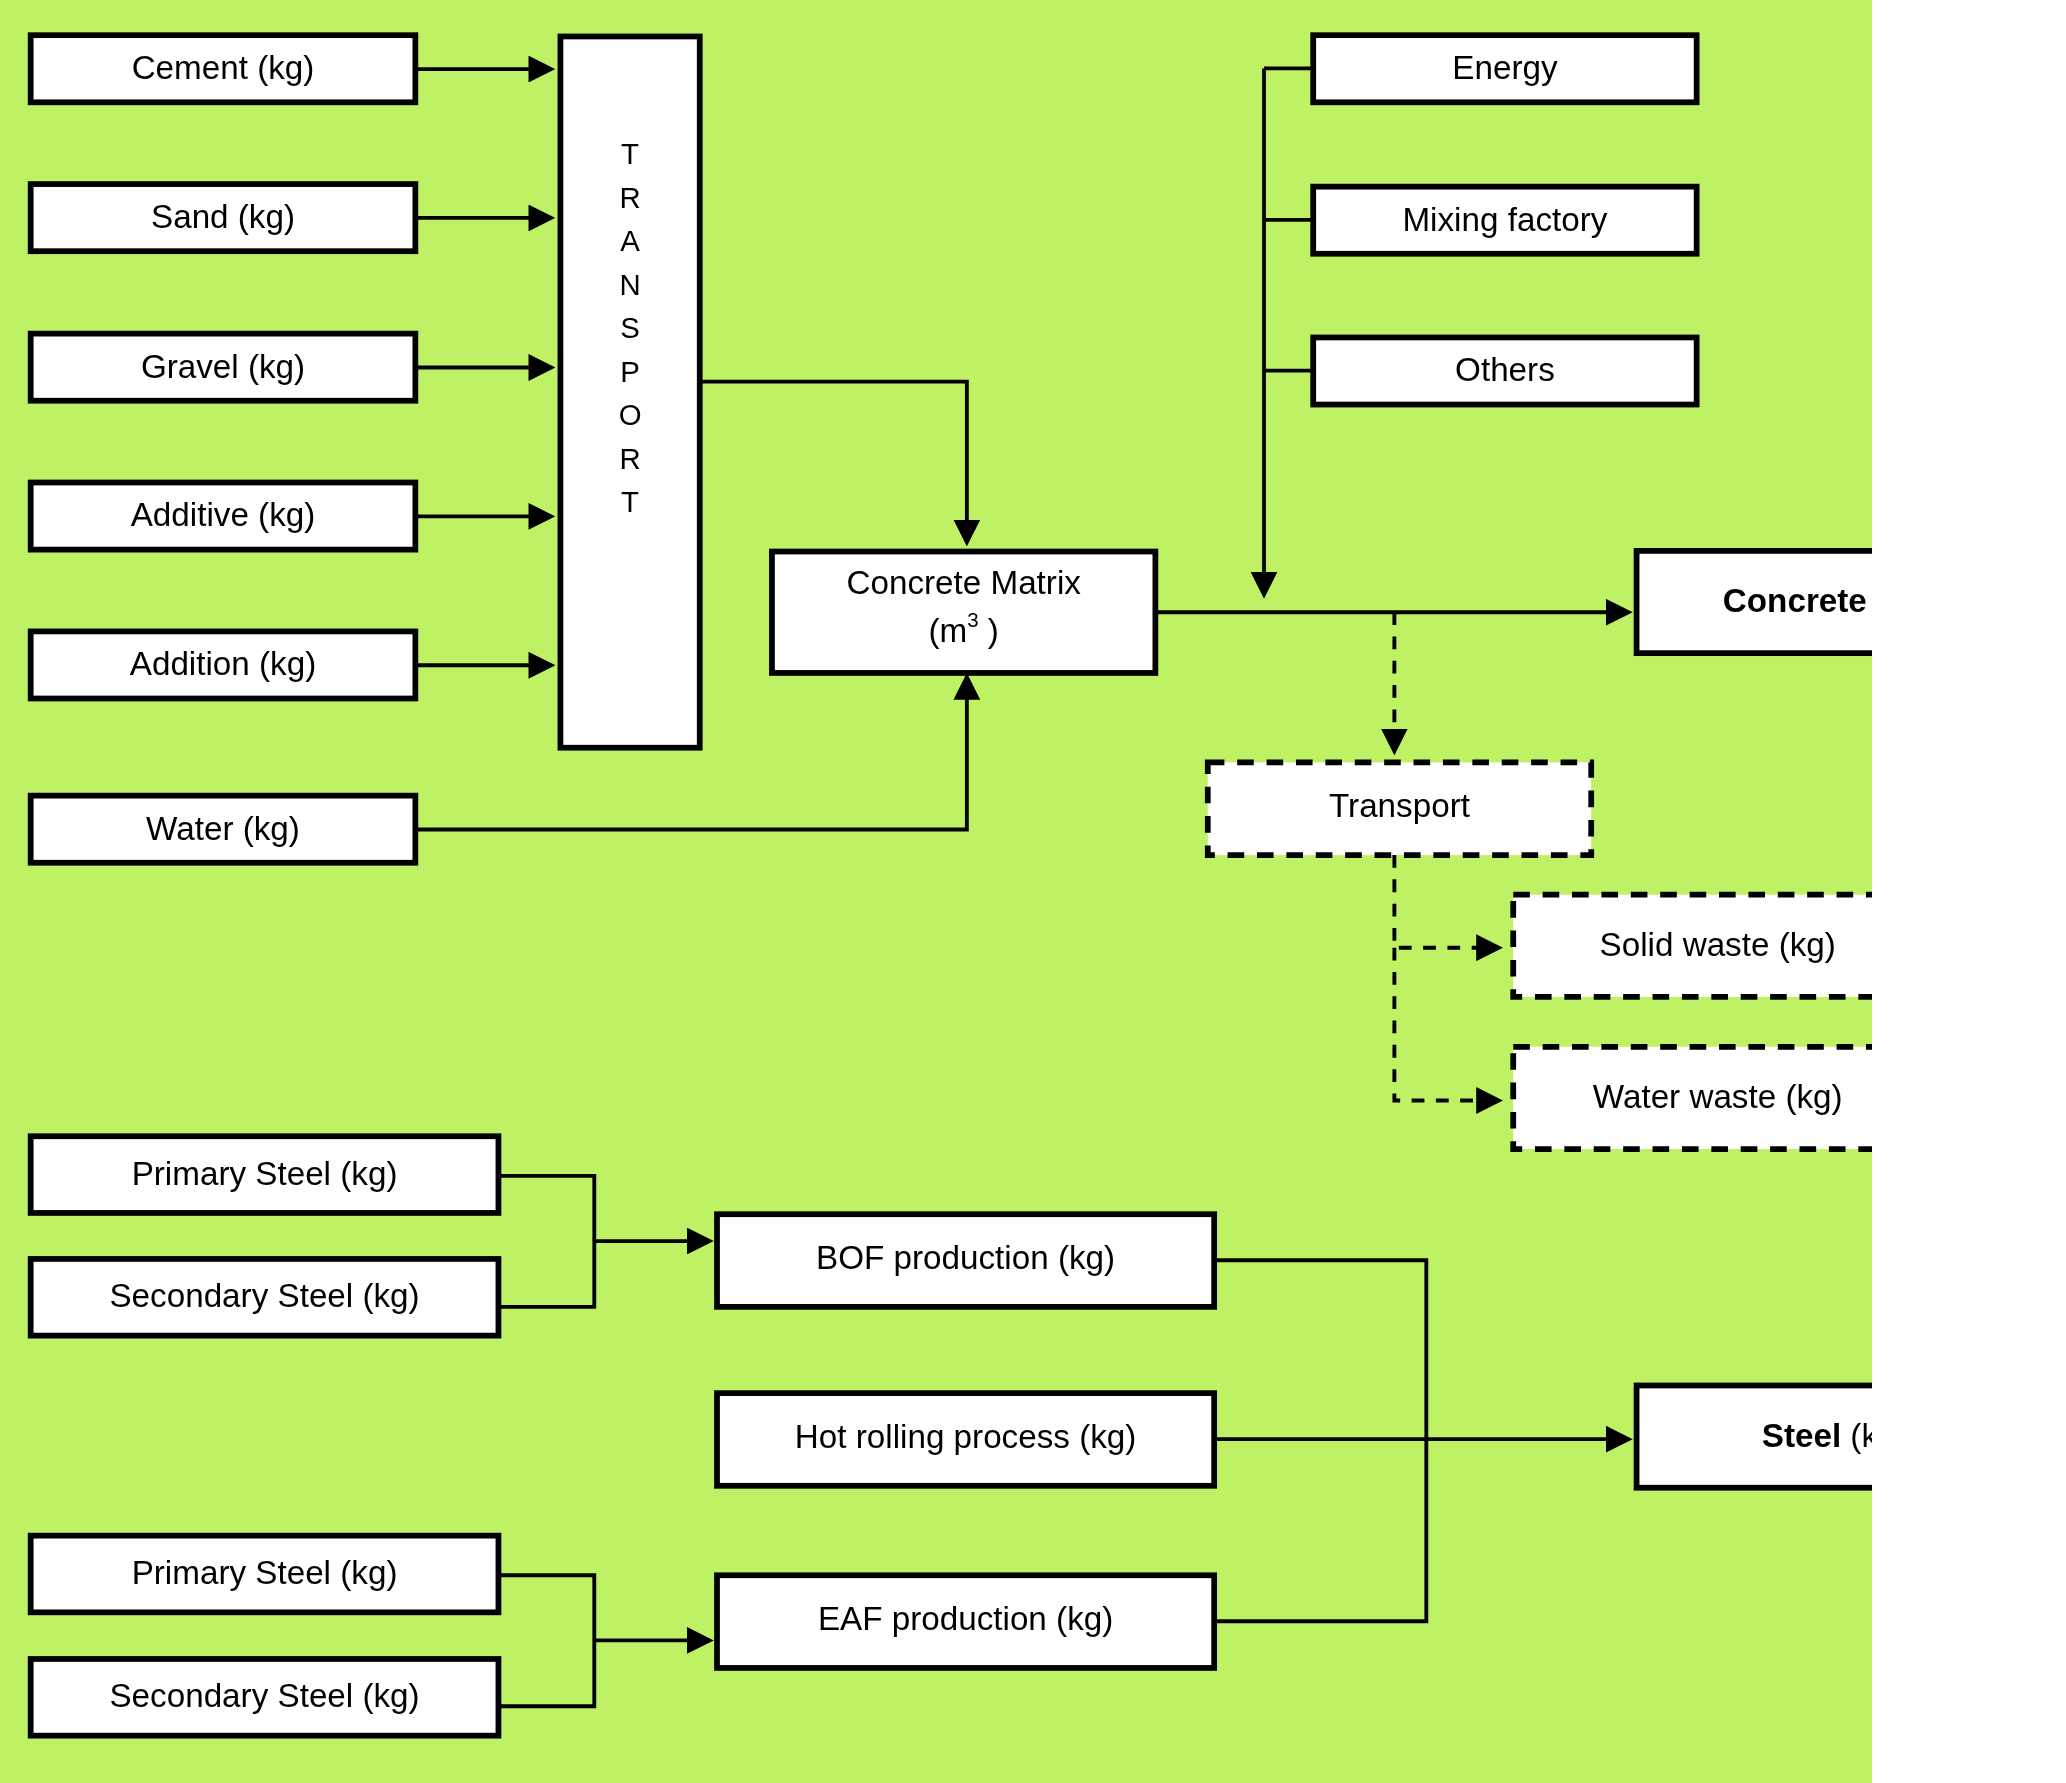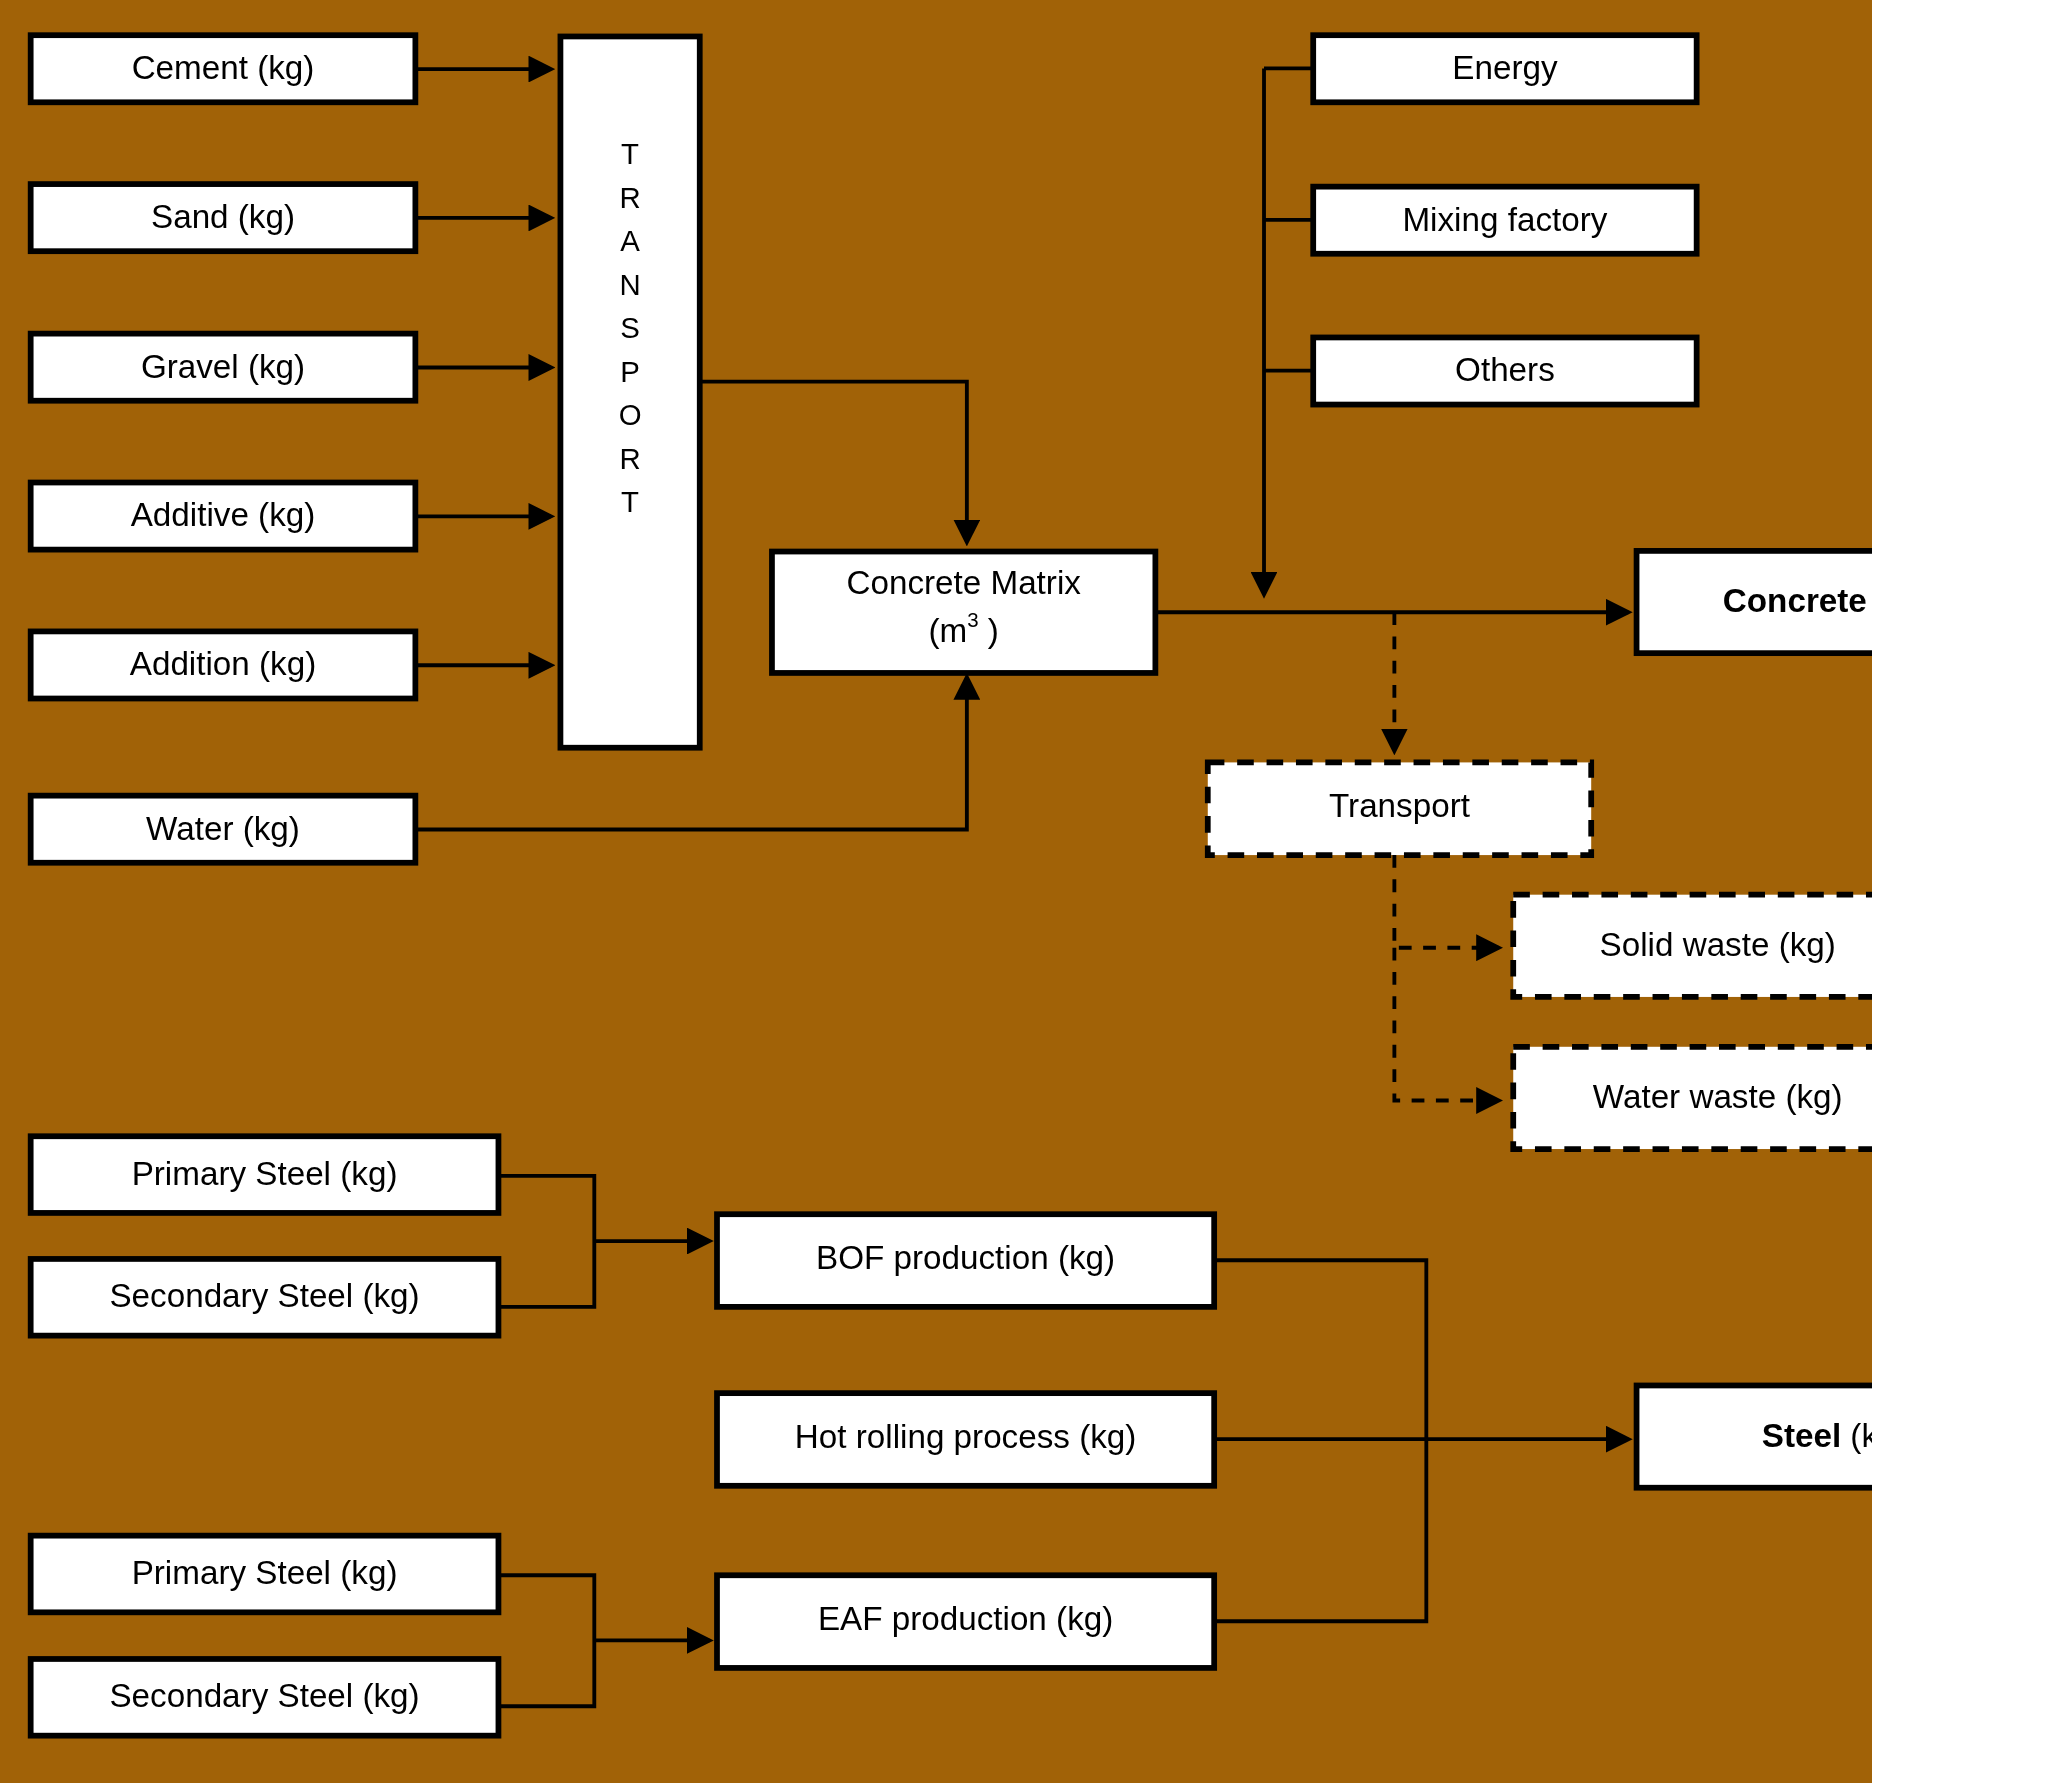--- a/index.html
+++ b/index.html
@@ -1,17 +1,17 @@
 <!DOCTYPE html>
 <html style="font-size:10.2px"><head>
 <meta charset="utf-8">
 <style>
   html,body{margin:0;padding:0;background:#ffffff;}
   body{font-family:"Liberation Sans", sans-serif;}
-  #canvas{position:relative;width:1872px;height:1783px;background:#a16207;overflow:hidden;}
+  #canvas{position:relative;width:1872px;height:1783px;background:#bef264;overflow:hidden;}
   svg{position:absolute;left:0;top:0;width:2066px;height:1783px;}
   .node-text{font-family:"Liberation Sans", sans-serif;fill:#000;text-anchor:middle;dominant-baseline:middle;}
   .t-lg{font-size:52px;}
   .t-bold{font-size:52px;font-weight:bold;}
   .t-vert{font-size:46px;letter-spacing:0;}
   .sup{font-size:32px;}
   rect.box{fill:#ffffff;stroke:#000000;stroke-width:9;}
   rect.dashbox{fill:#ffffff;stroke:#000000;stroke-width:9;stroke-dasharray:26 20;}
   path.link,line.link{stroke:#000000;stroke-width:6;fill:none;}
   path.dashlink,line.dashlink{stroke:#000000;stroke-width:6;fill:none;stroke-dasharray:20 18;}

